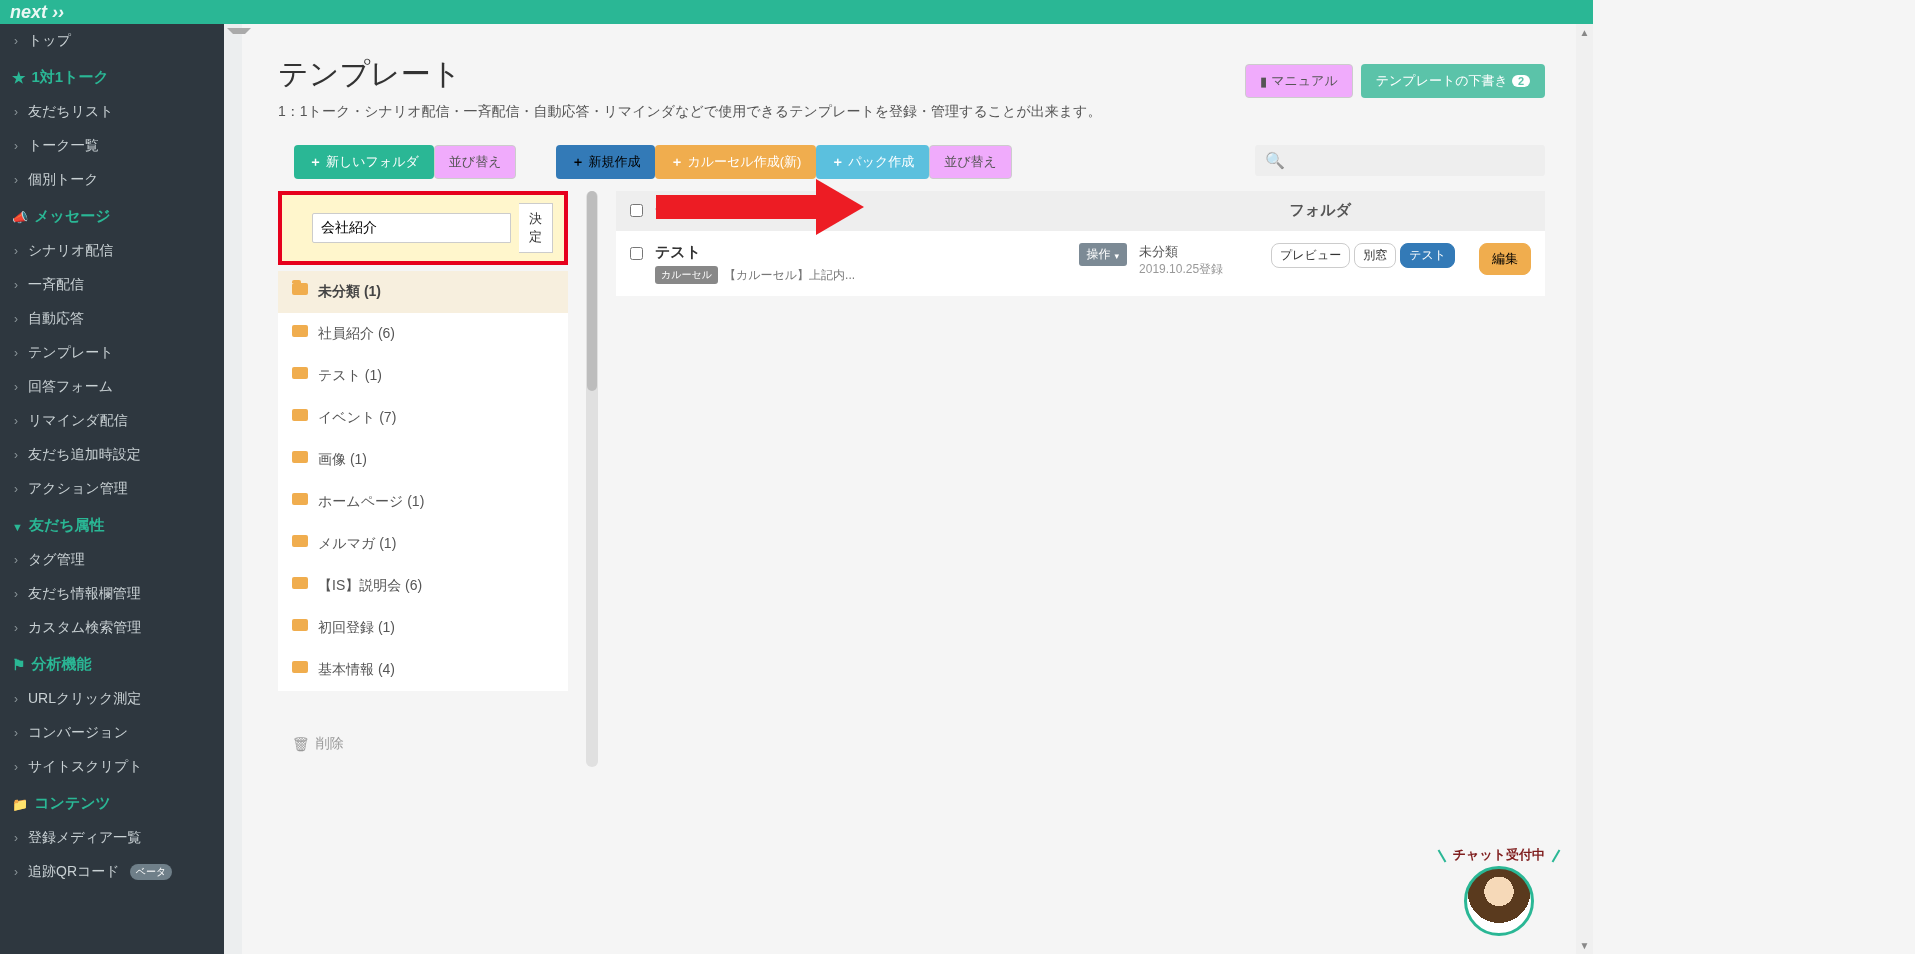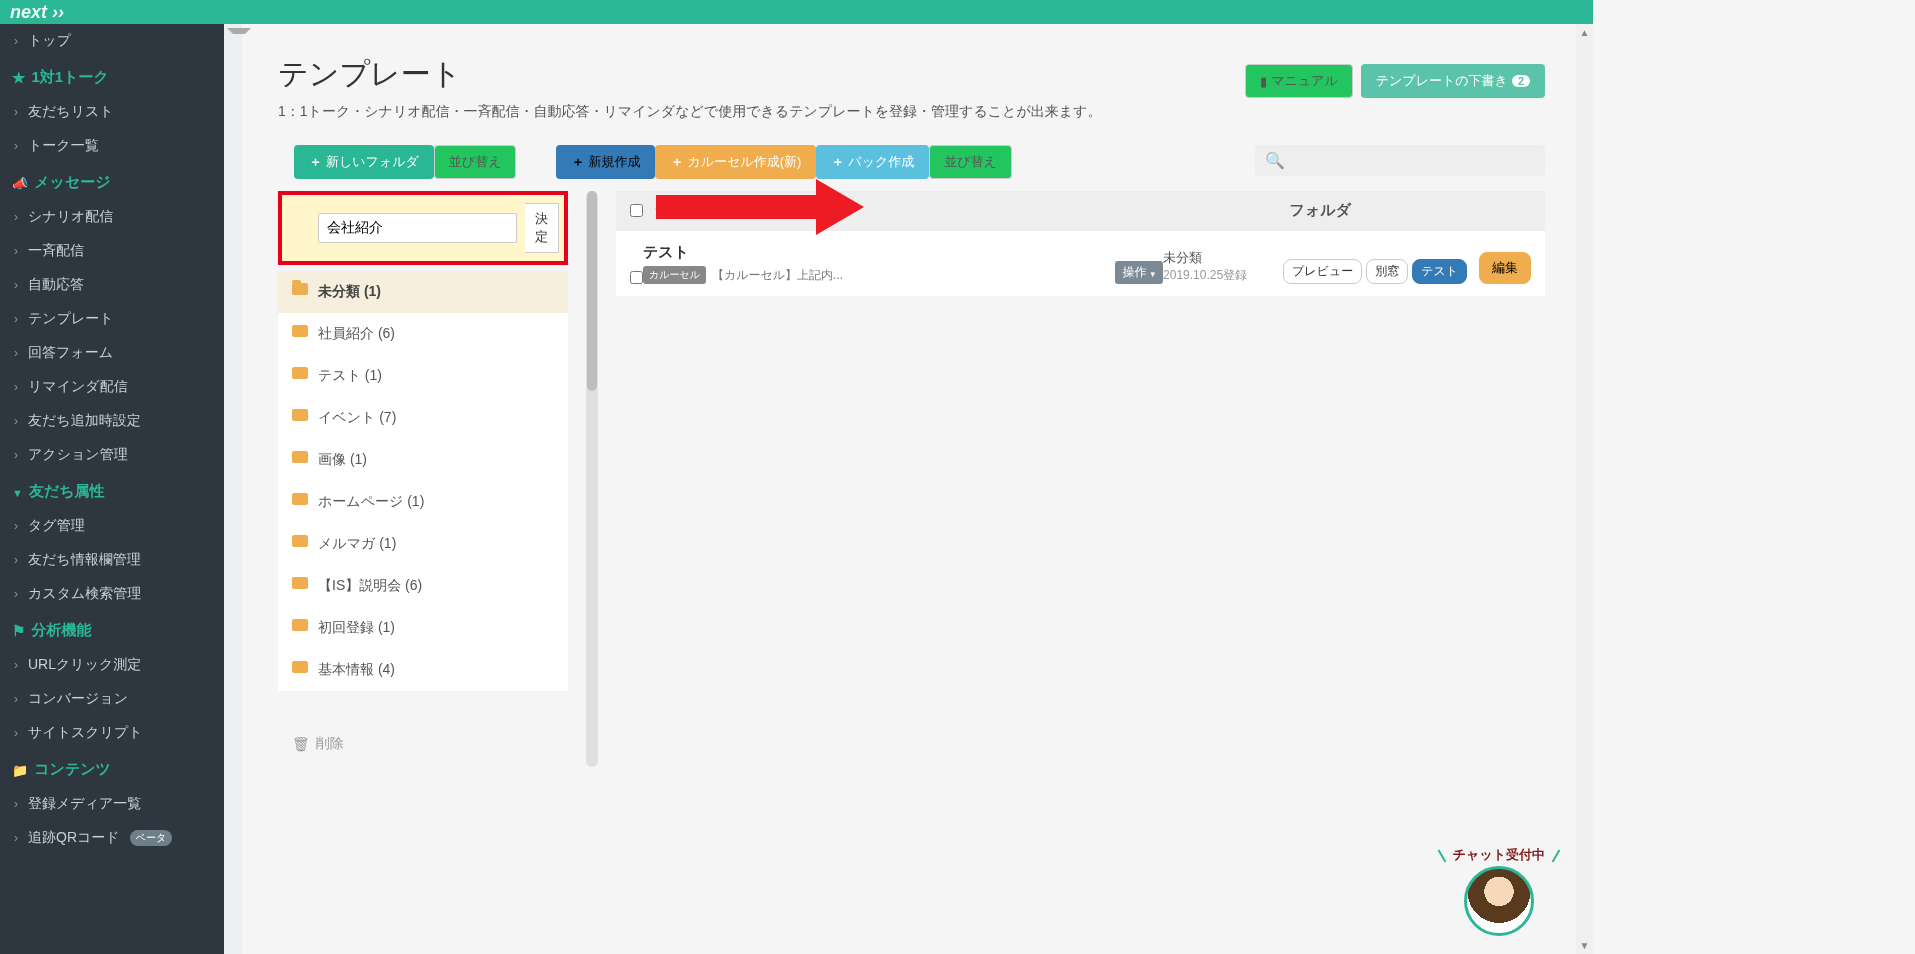--- a/index.html
+++ b/index.html
@@ -14,52 +14,52 @@
 .sidebar .section { color: #2ab795; font-weight: bold; padding: 10px 12px 8px; display: flex; align-items: center; gap: 6px; font-size: 15px; }
 .sidebar .chev::before { content: "›"; color: #8a9499; font-size: 12px; display: inline-block; width: 8px; }
 .sidebar .badge { background: #6f7f89; color: #fff; font-size: 10px; border-radius: 8px; padding: 1px 6px; margin-left: 4px; }
 .scroll-strip { width: 18px; background: #eceeef; position: relative; }
 .scroll-strip::before { content: ""; position: absolute; top: 4px; left: 3px; width: 12px; height: 12px; border-top: 6px solid #aaa; border-left: 6px solid transparent; border-right: 6px solid transparent; }
 .content { flex: 1; padding: 30px 48px 10px 36px; overflow: auto; position: relative; }
 h1.title { font-size: 30px; font-weight: 400; color: #333; margin-bottom: 8px; }
 .desc { color: #555; font-size: 14px; margin-bottom: 24px; }
 .header-buttons { position: absolute; right: 48px; top: 40px; display: flex; gap: 8px; }
 .btn { display: inline-flex; align-items: center; gap: 4px; padding: 7px 14px; border-radius: 4px; font-size: 13px; cursor: pointer; border: 1px solid transparent; white-space: nowrap; }
-.btn-white { background: #22c55e; border-color: #ccc; color: #555; }
+.btn-white { background: #f0abfc; border-color: #ccc; color: #555; }
 .btn-teal { background: #2ab795; color: #fff; }
 .btn-teal-light { background: #5bc3a9; color: #fff; }
 .btn-blue { background: #337ab7; color: #000000; }
 .btn-orange { background: #f0ad4e; color: #fff; }
 .btn-sky { background: #5bc0de; color: #fff; }
 .pill { background: #fff; color: #5bc3a9; border-radius: 9px; padding: 0 6px; font-size: 11px; font-weight: bold; }
 .toolbar-row { display: flex; align-items: flex-start; margin-bottom: 12px; padding-left: 16px; }
 .toolbar-row .spacer { width: 40px; }
 .search-box { margin-left: auto; width: 290px; }
 .search-box .inner { background: #eee; border-radius: 3px; padding: 6px 10px; color: #aaa; }
 .columns { display: flex; gap: 18px; align-items: flex-start; }
 .folder-panel { width: 290px; }
-.new-folder-row { background: #fff6cc; border: 4px solid #e6001c; padding: 8px 28px; display: flex; align-items: center; gap: 8px; margin-bottom: 6px; }
+.new-folder-row { background: #fff6cc; border: 4px solid #e6001c; padding: 8px 22px; display: flex; align-items: center; gap: 8px; margin-bottom: 6px; }
 .new-folder-row input { flex: 1; padding: 6px 8px; border: 1px solid #ccc; border-radius: 2px 0 0 2px; font-size: 14px; }
 .new-folder-row .confirm { border: 1px solid #ccc; border-left: none; padding: 6px 10px; background: #fff; font-size: 13px; cursor: pointer; }
 .folder-list { background: #fff; }
 .folder-item { display: flex; align-items: flex-start; gap: 10px; padding: 12px 14px; font-size: 14px; color: #555; cursor: pointer; }
 .folder-item.active { background: #f7efde; font-weight: bold; color: #444; }
 .folder-icon { width: 16px; height: 12px; background: #f0ad4e; border-radius: 2px; position: relative; display: inline-block; }
 .folder-icon.closed { background: #f0ad4e; }
 .folder-icon.open::before { content: ""; position: absolute; top: -3px; left: 0; width: 9px; height: 3px; background: #f0ad4e; border-radius: 2px 2px 0 0; }
 .delete-row { padding: 14px; color: #999; font-size: 14px; display: flex; align-items: center; gap: 6px; cursor: pointer; margin-top: 30px; }
 .folder-scroll { width: 12px; background: #e0e0e0; align-self: stretch; border-radius: 6px; position: relative; }
 .folder-scroll::after { content: ""; position: absolute; top: 0; left: 1px; width: 10px; height: 200px; background: #bdbdbd; border-radius: 5px; }
 .template-panel { flex: 1; }
 .tpl-header { background: #eee; display: flex; align-items: center; padding: 10px 14px; font-weight: bold; font-size: 15px; color: #555; position: relative; }
 .tpl-header .col-folder { margin-left: auto; padding-right: 180px; }
 .arrow { position: absolute; left: 40px; top: -6px; width: 230px; height: 44px; pointer-events: none; }
 .arrow .shaft { position: absolute; left: 0; top: 10px; width: 170px; height: 24px; background: #ed1c24; }
 .arrow .head { position: absolute; left: 160px; top: -6px; width: 0; height: 0; border-top: 28px solid transparent; border-bottom: 28px solid transparent; border-left: 48px solid #ed1c24; }
-.tpl-row { background: #fff; display: flex; align-items: flex-end; padding: 12px 14px; font-size: 14px; border-top: 1px solid #eee; }
+.tpl-row { background: #fff; display: flex; align-items: flex-start; padding: 12px 14px; font-size: 14px; gap: 12px; border-top: 1px solid #eee; }
 .tpl-row input[type=checkbox] { margin-top: 4px; }
 .tpl-main { flex: 1; }
 .tpl-name { font-weight: bold; font-size: 15px; color: #333; }
 .tpl-sub { margin-top: 4px; display: flex; align-items: center; gap: 6px; font-size: 12px; color: #777; }
 .tag { background: #888; color: #fff; font-size: 10px; padding: 2px 6px; border-radius: 3px; }
 .ops-btn { background: #7c8a95; color: #fff; padding: 3px 8px; border-radius: 3px; font-size: 12px; cursor: pointer; display: inline-flex; align-items: center; gap: 4px; }
 .tpl-folder { width: 120px; font-size: 13px; color: #555; }
 .tpl-folder .date { color: #999; font-size: 12px; }
 .tpl-actions { display: flex; gap: 4px; align-items: center; }
 .mini-btn { border: 1px solid #ccc; background: #fff; padding: 3px 8px; font-size: 12px; border-radius: 8px; cursor: pointer; }
@@ -100,20 +100,23 @@
       <div class="section">
           <span class="icon-star"></span>
           <span>1対1トーク</span>
         </div>
       <div class="item chev">
           <span>友だちリスト</span>
         </div>
       <div class="item chev">
           <span>トーク一覧</span>
         </div>
+      <div class="item chev">
+          <span>個別トーク</span>
+        </div>
       <div class="section">
           <span class="icon-bullhorn"></span>
           <span>メッセージ</span>
         </div>
       <div class="item chev">
           <span>シナリオ配信</span>
         </div>
       <div class="item chev">
           <span>一斉配信</span>
         </div>

